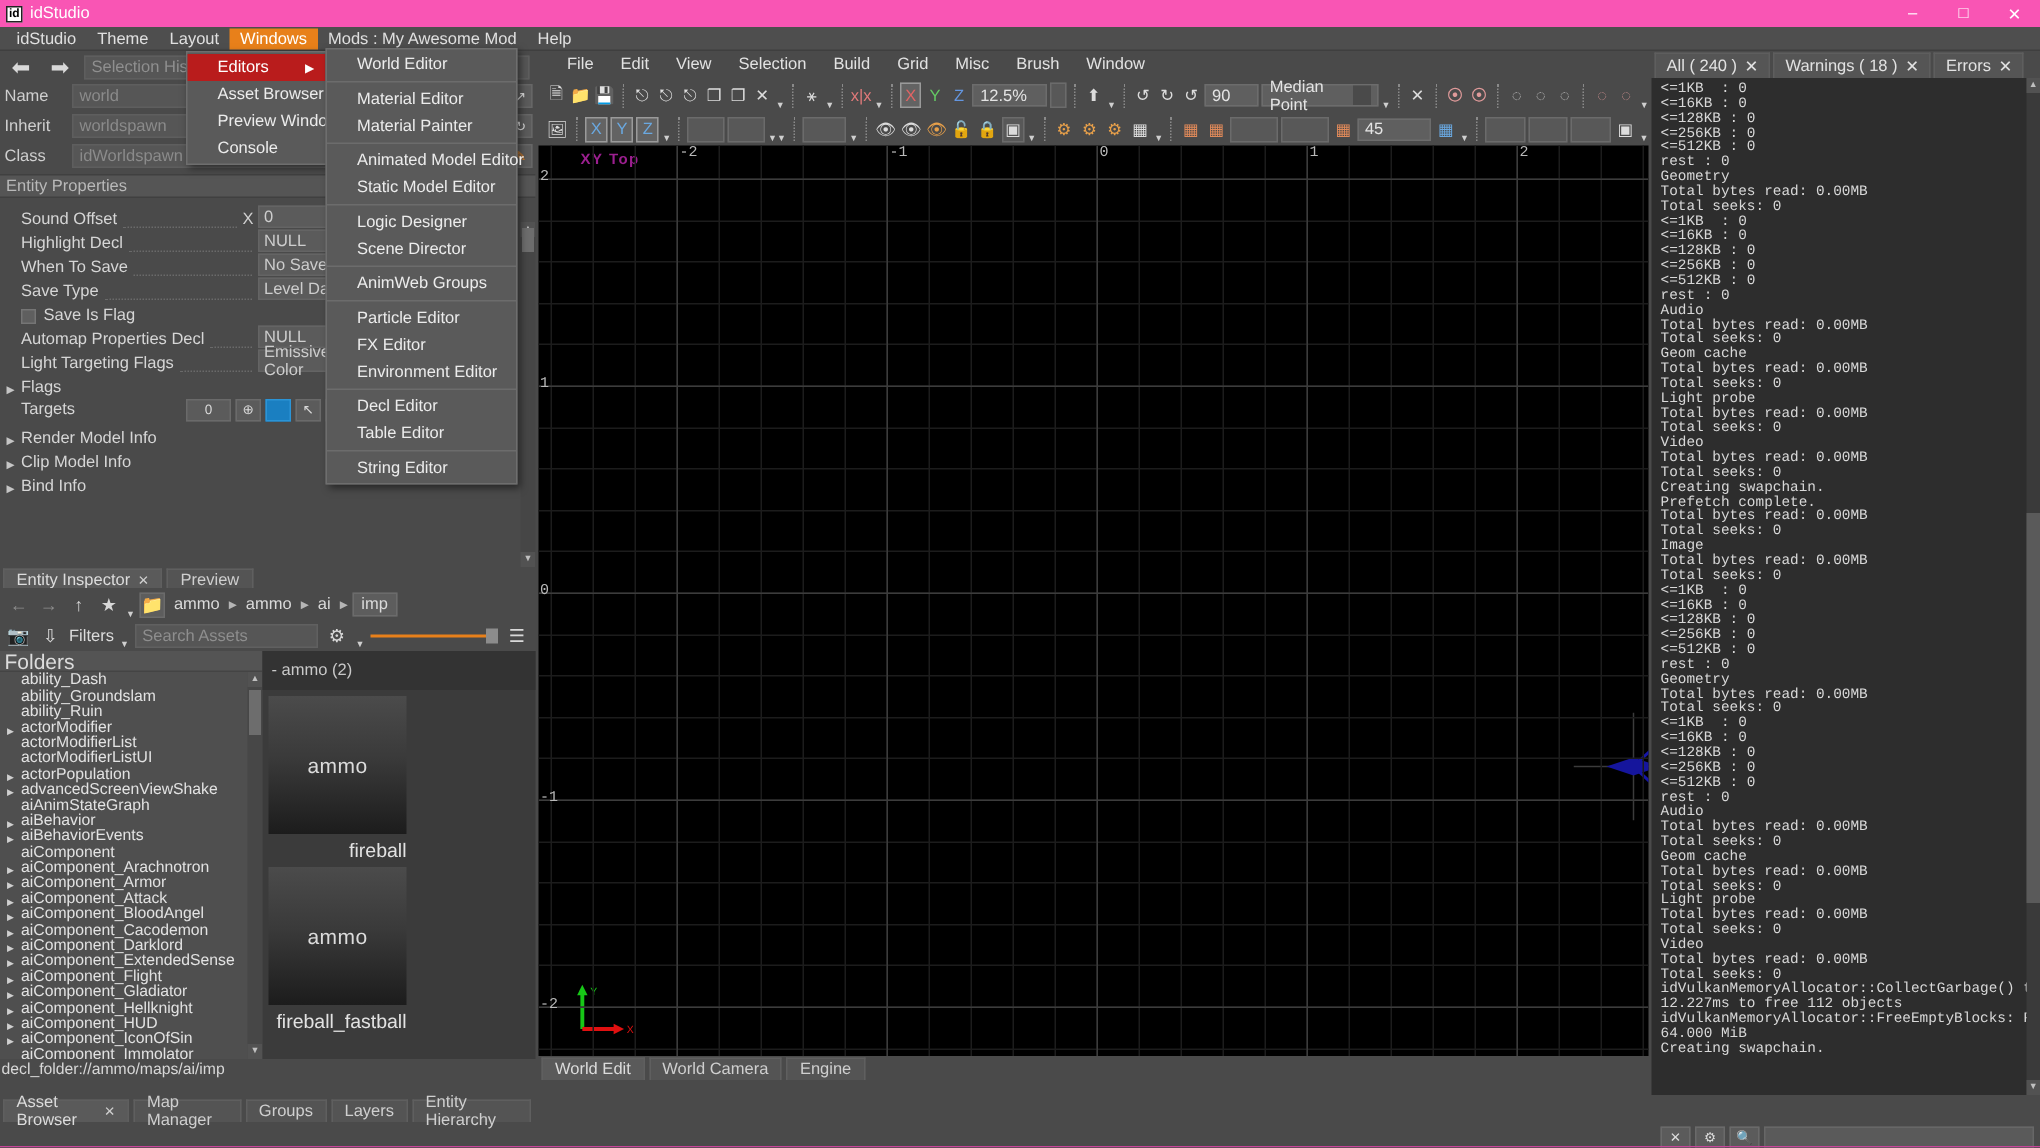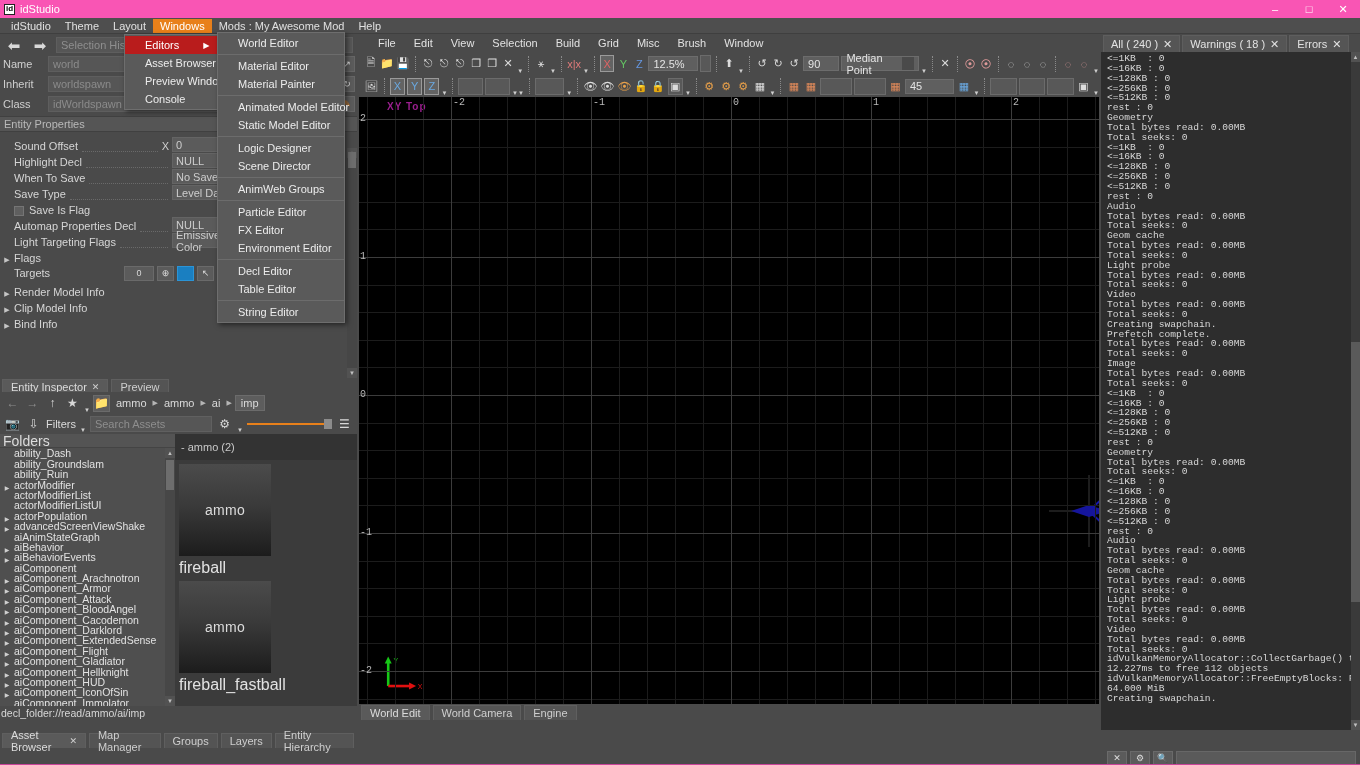--- a/index.html
+++ b/index.html
@@ -147,21 +147,21 @@
   .grid-hdr{ height:26px; background:#333; color:#c9c9c9; font-size:11px;
              display:flex; align-items:center; padding-left:6px; }
   .thumbs{ padding:4px 0 0 4px; }
   .thumb-item{ width:92px; margin-bottom:4px; }
   .thumb-img{
     width:92px; height:92px;
     background:linear-gradient(180deg,#4b4b4b 0%,#3a3a3a 45%,#1c1c1c 100%);
     display:flex; align-items:center; justify-content:center;
     color:#dcdcdc; font-size:14px; letter-spacing:.3px;
   }
-  .thumb-cap{ text-align:left; font-size:16px; color:#e2e2e2; padding-top:3px; }
+  .thumb-cap{ text-align:right; font-size:13px; color:#e2e2e2; padding-top:3px; }
   .ab-status{ height:13px; font-size:10.5px; color:#d7d7d7; display:flex; align-items:center; padding-left:1px;}
 
   .bottom-tabs{ position:absolute; left:0; top:733px; width:357px; height:15px; display:flex; align-items:flex-end; padding-left:2px;}
 
   
   .center{ position:absolute; left:359px; top:34px; width:740px; height:700px; background:#4a4a4a; }
   .vp-menu{ height:18px; display:flex; align-items:center; padding-left:10px; }
   .vp-menu .mi{ padding:0 9px; font-size:11px; color:#e2e2e2; }
   .vp-tools{ height:23px; display:flex; align-items:center; gap:2px; padding-left:5px; }
   .vp-tools2{ height:22px; display:flex; align-items:center; gap:2px; padding-left:5px; }
@@ -499,21 +499,21 @@
               <div class="thumb-img">ammo</div>
               <div class="thumb-cap">fireball</div>
             </div>
             <div class="thumb-item">
               <div class="thumb-img">ammo</div>
               <div class="thumb-cap">fireball_fastball</div>
             </div>
           </div>
       </div>
     </div>
-    <div class="ab-status">decl_folder://read/ammo/ai/imp</div>
+    <div class="ab-status">decl_folder://ammo/maps/ai/imp</div>
   </div>
   <div class="bottom-tabs" id="ab-tabs">
       <div class="tab">
         <span>Asset Browser</span>
         <span class="x">✕</span>
       </div>
       <div class="tab inactive">
         <span>Map Manager</span>
       </div>
       <div class="tab inactive">

